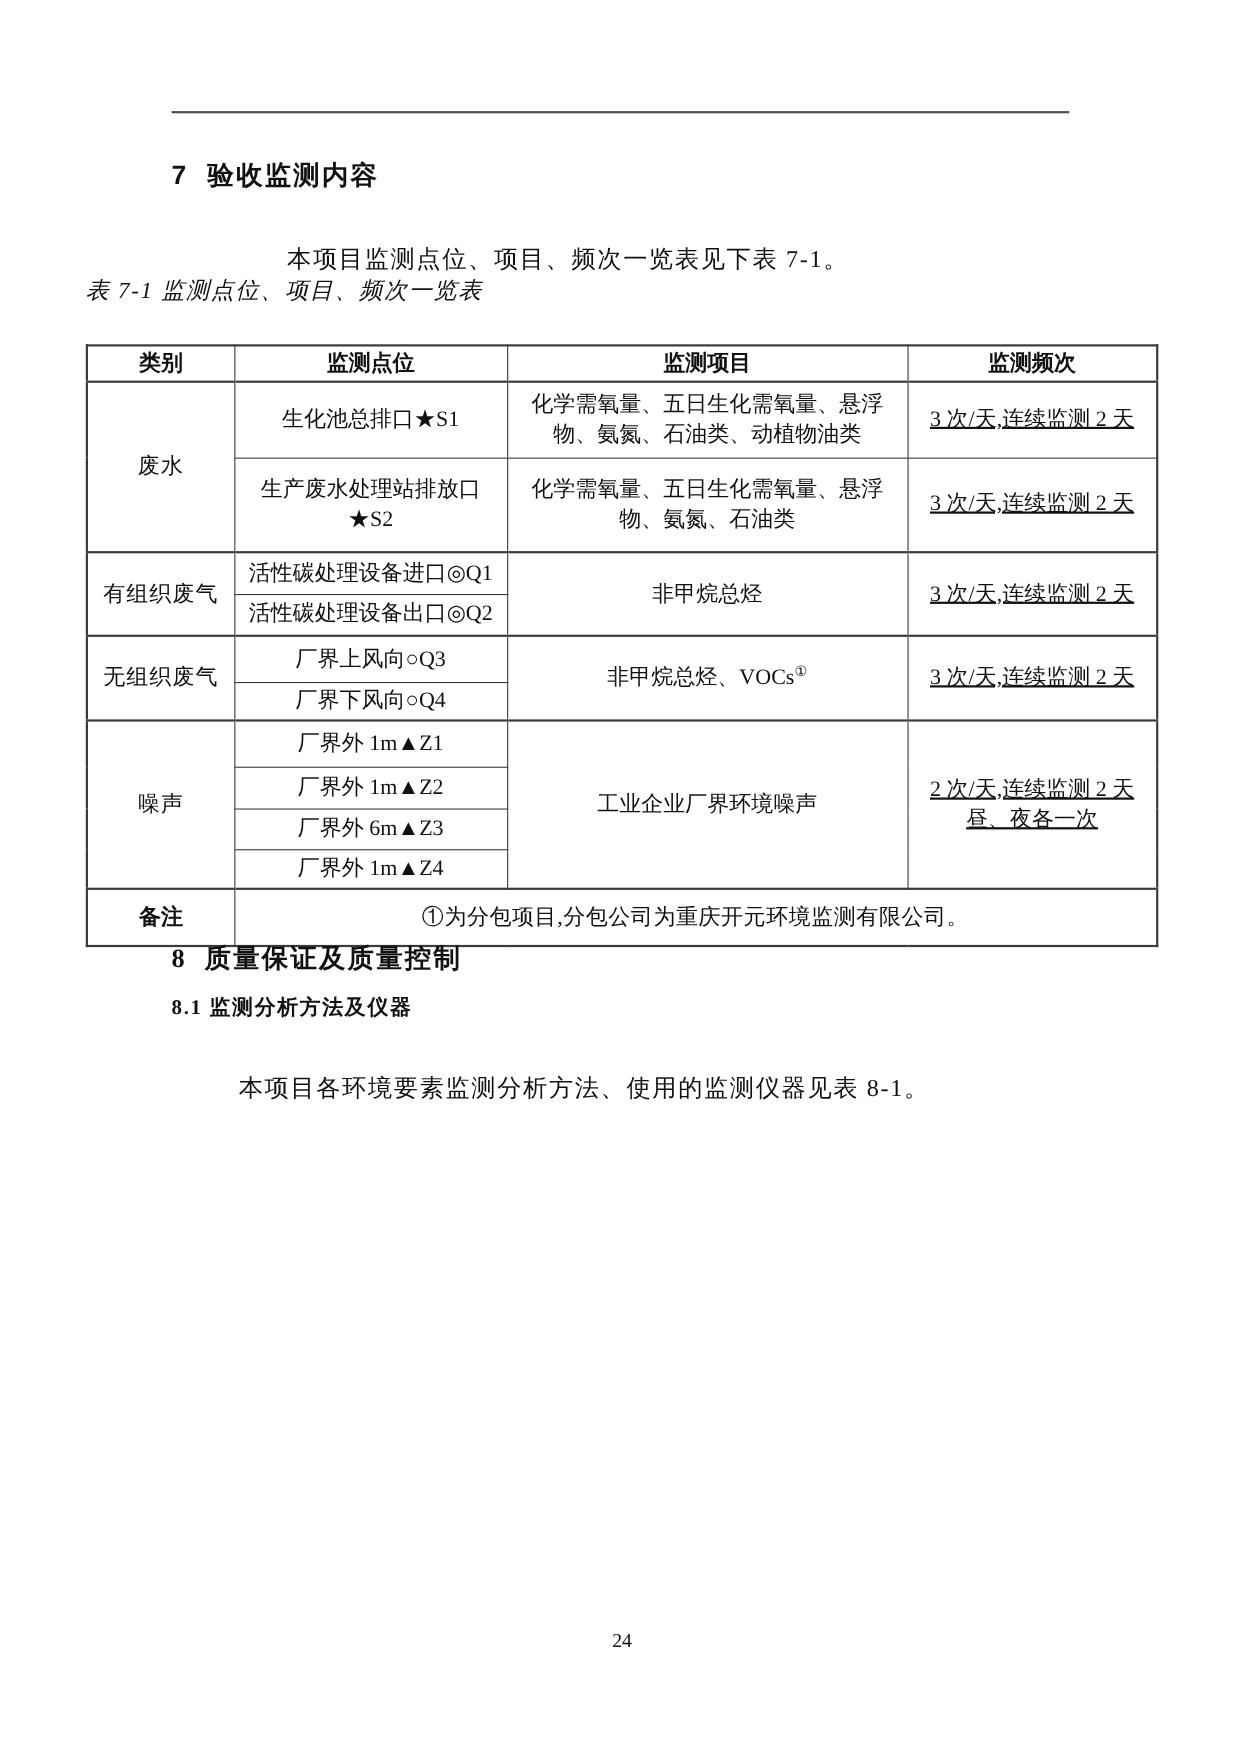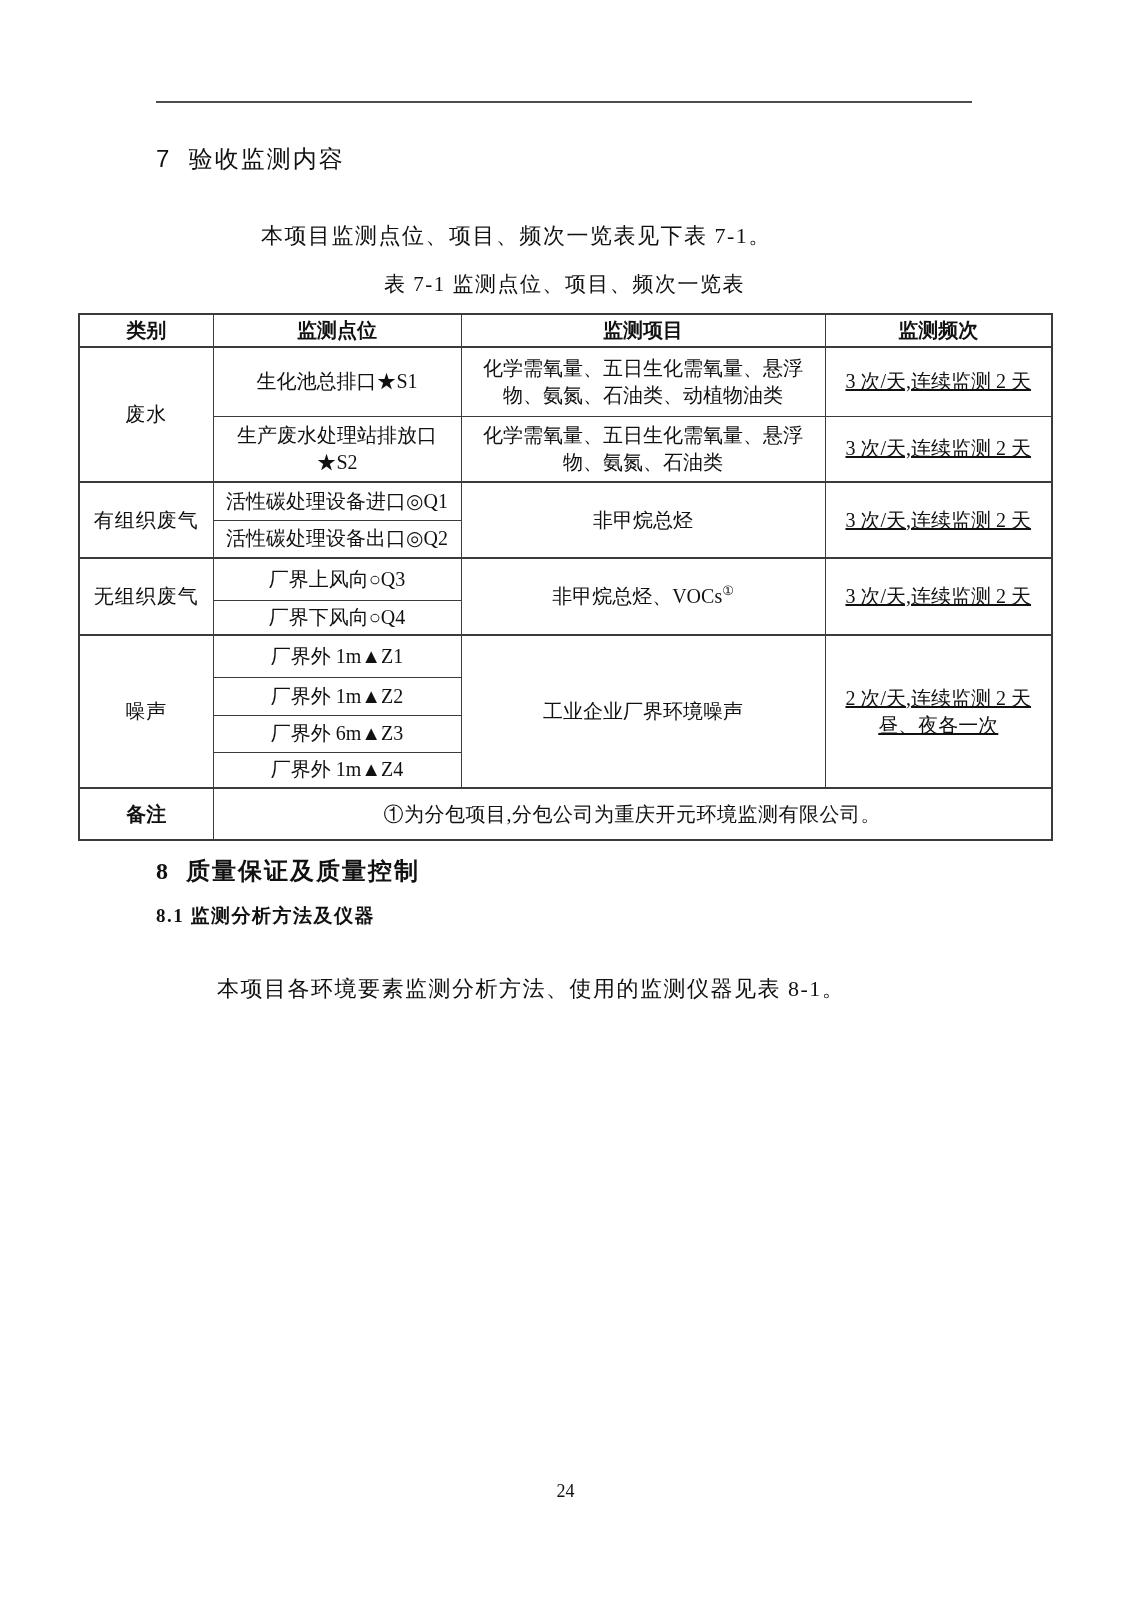--- a/index.html
+++ b/index.html
@@ -14,39 +14,40 @@
     position: absolute;
     left: 156px; top: 101px;
     width: 816px; height: 2px;
     background: #4d4d4d;
   }
   .h-main {
     position: absolute;
     left: 156px; top: 143px;
     margin: 0;
     font-family: "Liberation Sans", "DejaVu Sans", sans-serif;
-    font-size: 24px; font-weight: normal;
+    font-size: 24px; font-weight: bold;
     white-space: pre-wrap;
     letter-spacing: 2px;
   }
   .para {
     position: absolute;
     margin: 16px;
     font-size: 22px;
     letter-spacing: 1.5px;
     white-space: pre-wrap;
   }
   .para-1 { left: 245px; top: 205px; }
   .para-2 { left: 201px; top: 958px; }
   .table-caption {
     position: absolute;
-    left: 78px; top: 270px; width: 973px;
-    text-align: center;
+    left: 78px; top: 250px; width: 973px;
+    text-align: left;
     font-size: 21px;
     letter-spacing: 1.5px;
+    font-style: italic;
   }
   table.monitoring {
     position: absolute;
     left: 78px; top: 313px;
     width: 973px;
     border-collapse: collapse;
     table-layout: fixed;
     border: 2px solid #3b3b3b;
   }
   table.monitoring th, table.monitoring td {
@@ -114,21 +115,21 @@
         <th>监测项目</th>
         <th>监测频次</th>
       </tr>
 
       <tr style="height:69px">
         <td class="cat" rowspan="2">废水</td>
         <td>生化池总排口★S1</td>
         <td>化学需氧量、五日生化需氧量、悬浮物、氨氮、石油类、动植物油类</td>
         <td><span class="freq-line">3 次/天,连续监测 2 天</span></td>
       </tr>
-      <tr style="height:66px">
+      <tr style="height:86px">
         <td>生产废水处理站排放口★S2</td>
         <td>化学需氧量、五日生化需氧量、悬浮物、氨氮、石油类</td>
         <td><span class="freq-line">3 次/天,连续监测 2 天</span></td>
       </tr>
 
       <tr class="group-start" style="height:38px">
         <td class="cat" rowspan="2">有组织废气</td>
         <td>活性碳处理设备进口◎Q1</td>
         <td rowspan="2">非甲烷总烃</td>
         <td rowspan="2"><span class="freq-line">3 次/天,连续监测 2 天</span></td>

